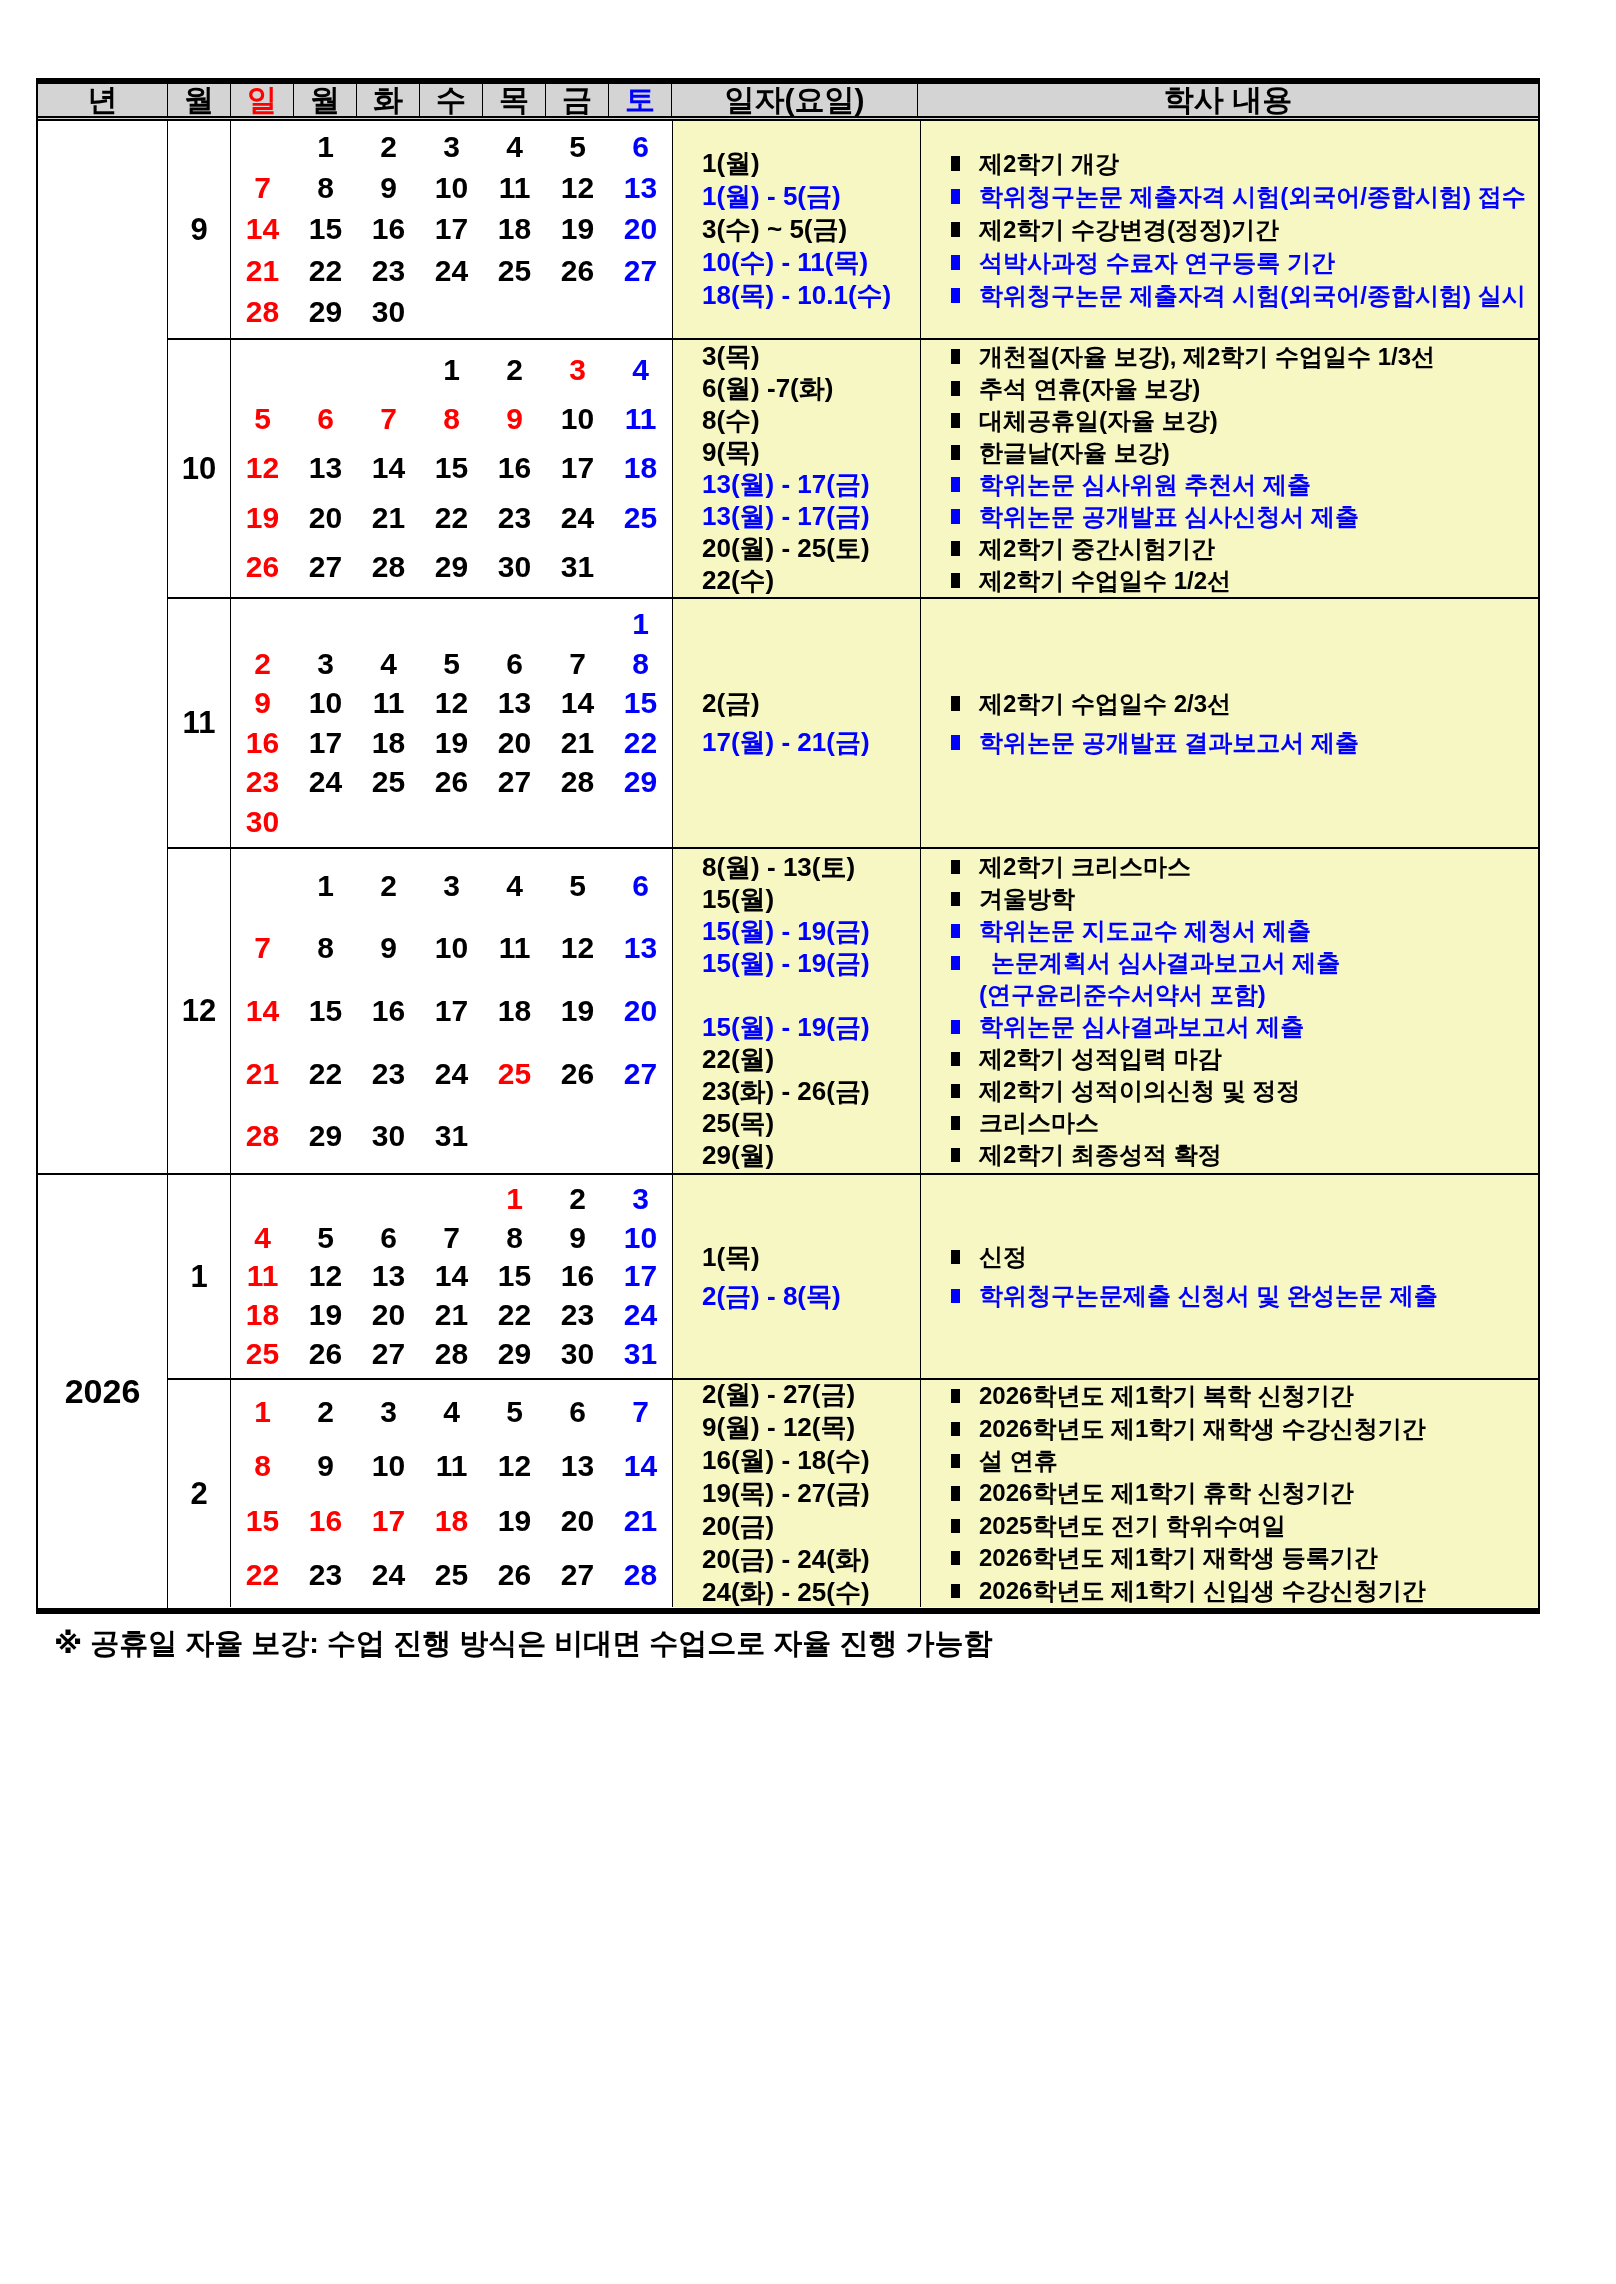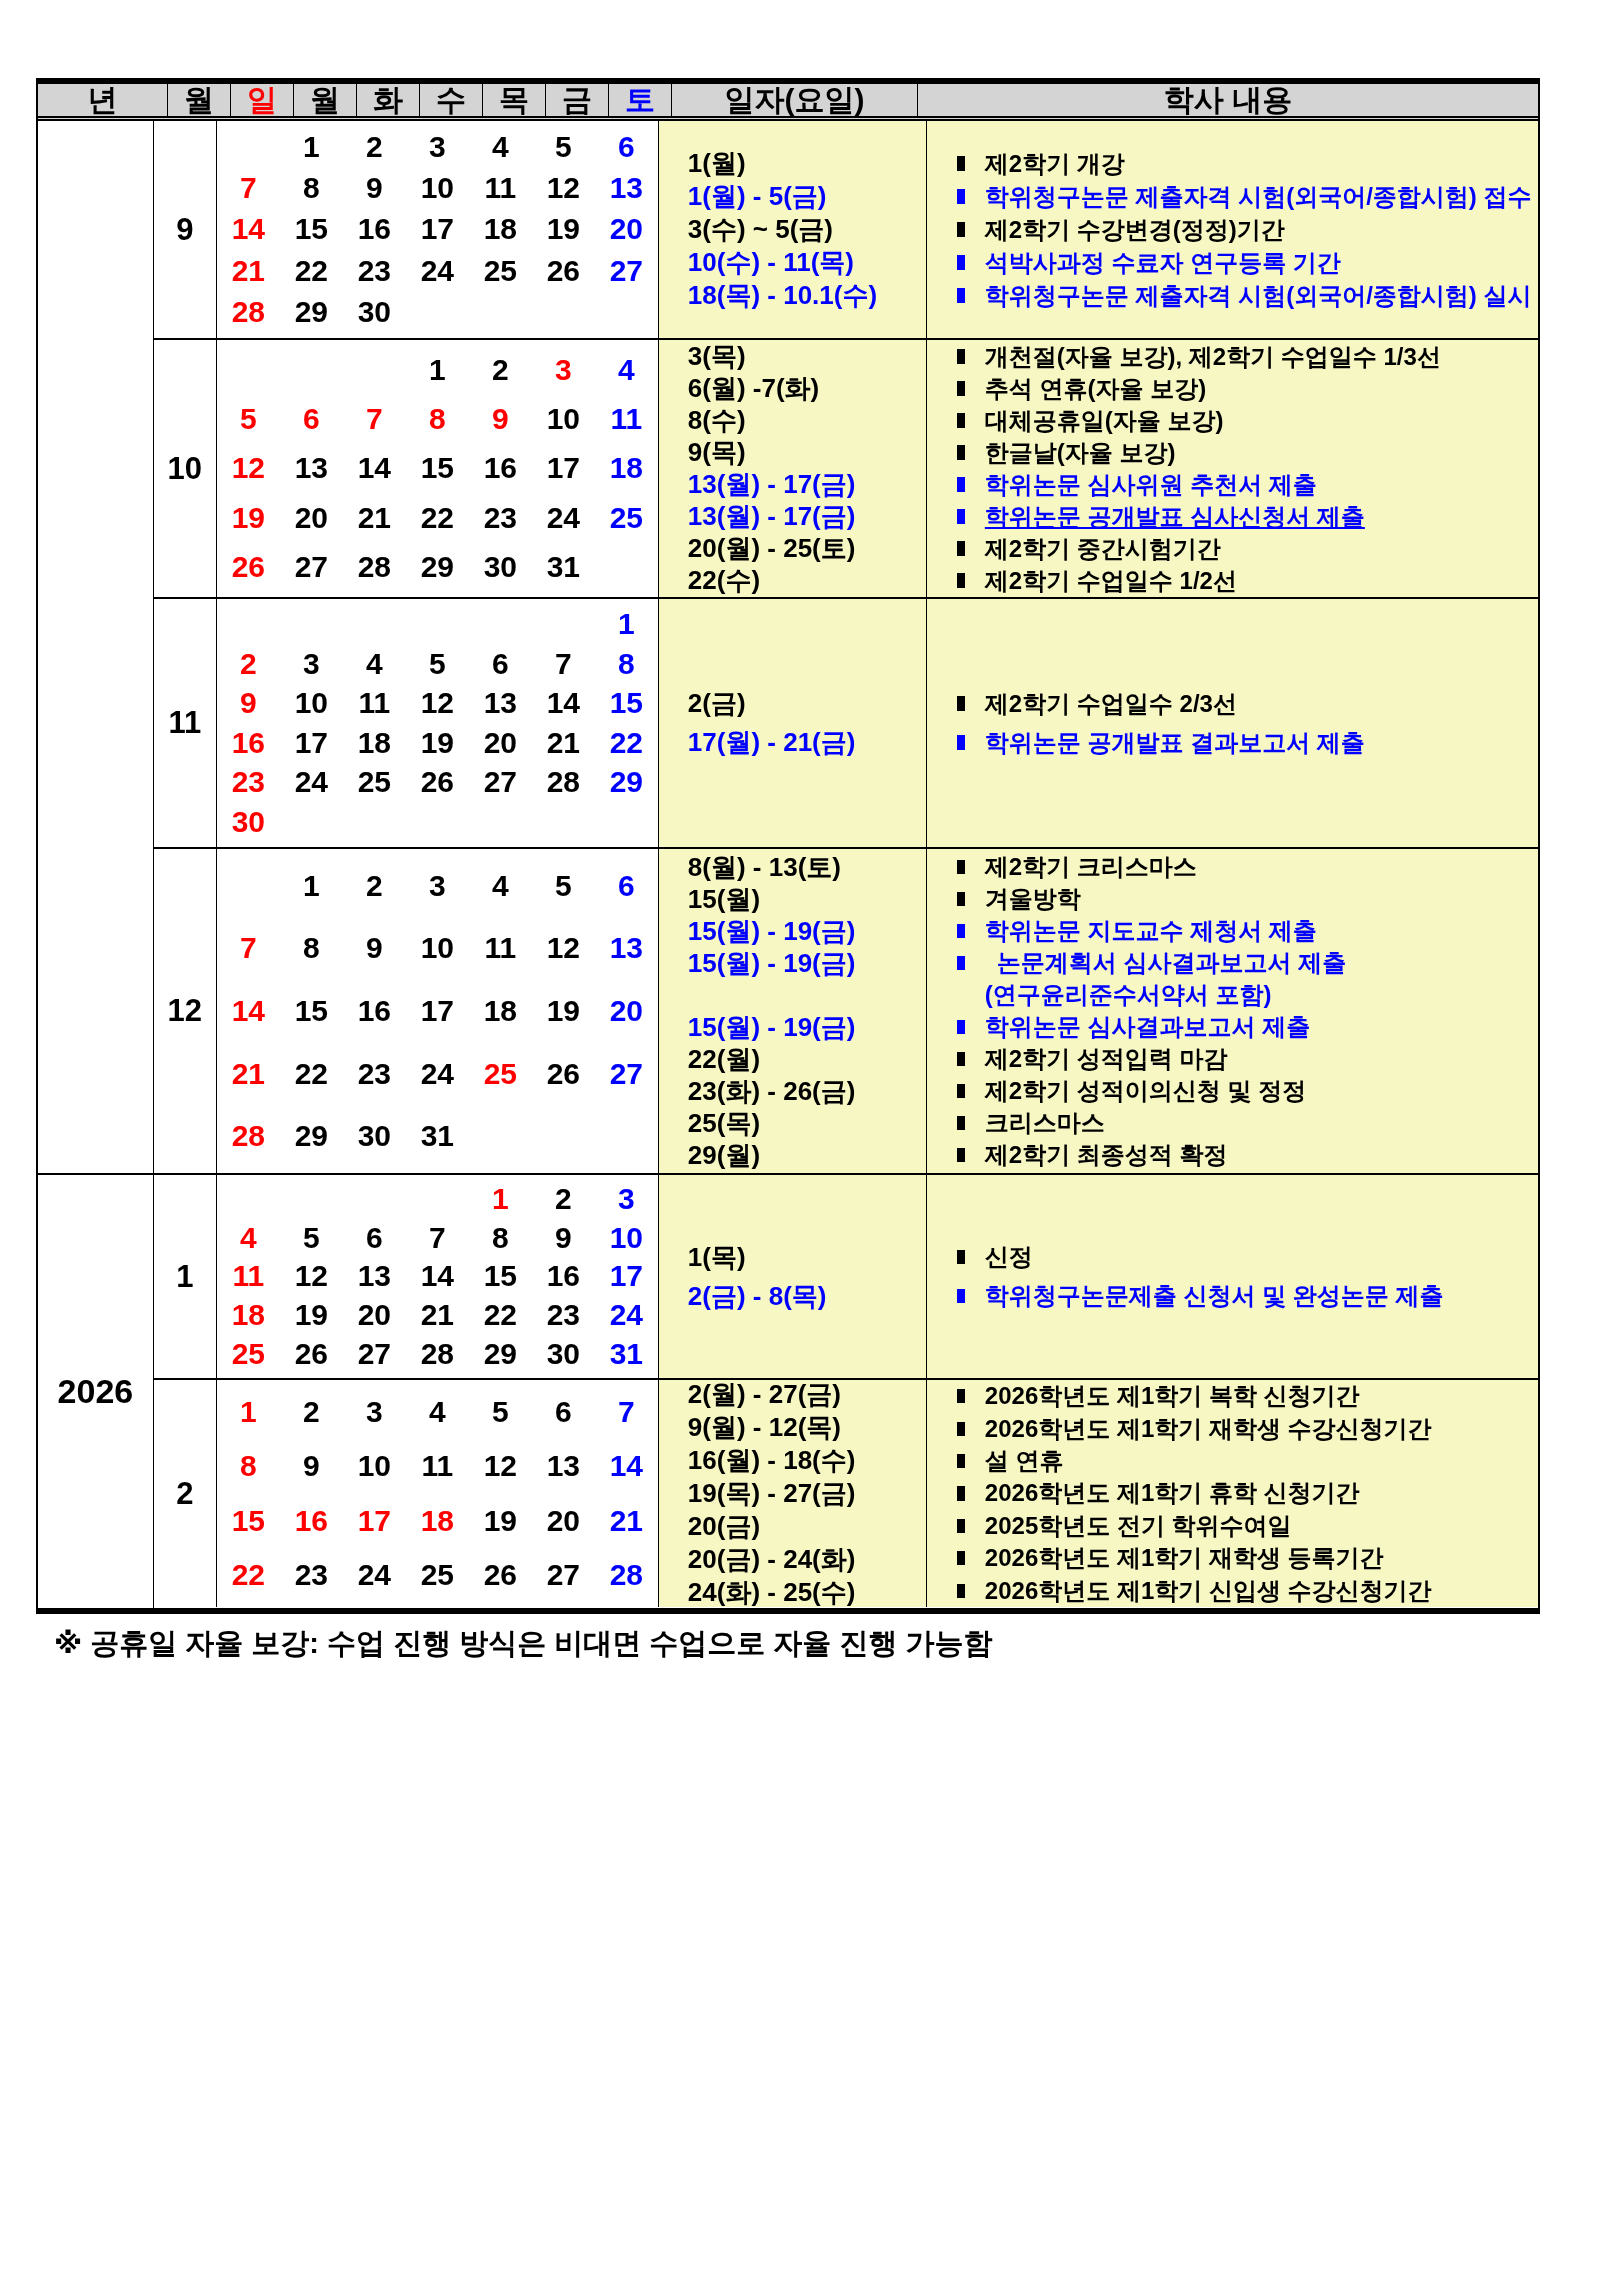--- a/index.html
+++ b/index.html
@@ -36,21 +36,21 @@
   .month-section{display:flex;box-sizing:border-box;}
   .month-section + .month-section{border-top:2px solid var(--border);}
   .month-cell{width:63px;border-right:1.3px solid var(--border);box-sizing:border-box;
     display:flex;align-items:center;justify-content:center;font-size:31px;}
   .grid-cell{width:442px;border-right:1.3px solid var(--border);box-sizing:border-box;
     display:flex;flex-direction:column;justify-content:space-around;padding:5.2px 0;}
   .week-row{display:flex;}
   .day-cell{width:63px;text-align:center;font-size:30px;line-height:1;}
   .day-red{color:var(--red)}.day-blue{color:var(--blue)}
 
-  .dates-cell{width:268px;border-right:1.3px solid var(--border);box-sizing:border-box;
+  .dates-cell{width:248px;border-right:1.3px solid var(--border);box-sizing:border-box;
     background:var(--yellow);display:flex;flex-direction:column;justify-content:center;
     padding-left:29px;}
   .events-cell{flex:1;background:var(--yellow);box-sizing:border-box;
     display:flex;flex-direction:column;justify-content:center;padding-left:30px;
     padding-right:6.5px;}
   .line{height:var(--lh,33px);display:flex;align-items:center;white-space:nowrap;}
   .date-line{font-size:26px;}
   .event-line{font-size:24px;}
   .c-blue{color:var(--blue)}.c-black{color:#000}
   .bullet{display:inline-block;width:8.5px;height:14.3px;background:currentColor;
@@ -235,21 +235,21 @@
             <div class="line event-line c-black">
               <div class="bullet"></div>
               <div style="display: inline;">한글날(자율 보강)</div>
             </div>
             <div class="line event-line c-blue">
               <div class="bullet"></div>
               <div style="display: inline;">학위논문 심사위원 추천서 제출</div>
             </div>
             <div class="line event-line c-blue">
               <div class="bullet"></div>
-              <div style="display: inline; text-decoration: underline;">학위논문 공개발표 심사신청서 제출</div>
+              <div style="display: inline;">학위논문 공개발표 심사신청서 제출</div>
             </div>
             <div class="line event-line c-black">
               <div class="bullet"></div>
               <div style="display: inline;">제2학기 중간시험기간</div>
             </div>
             <div class="line event-line c-black">
               <div class="bullet"></div>
               <div style="display: inline;">제2학기 수업일수 1/2선</div>
             </div>
           </div>

